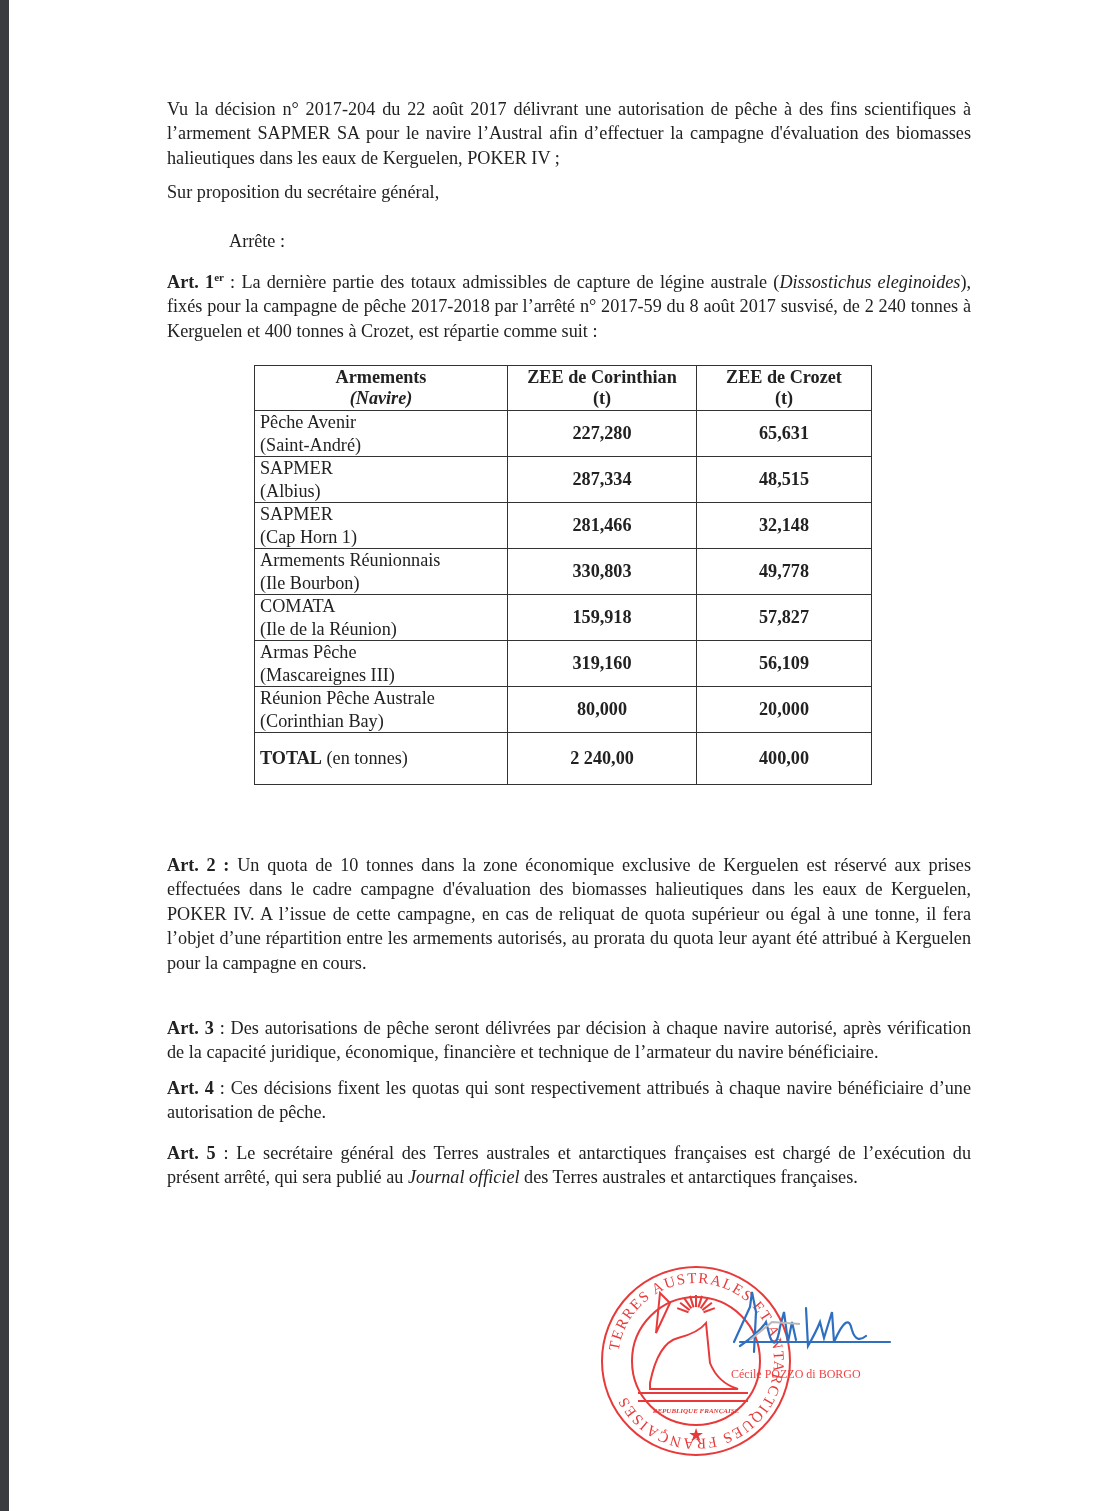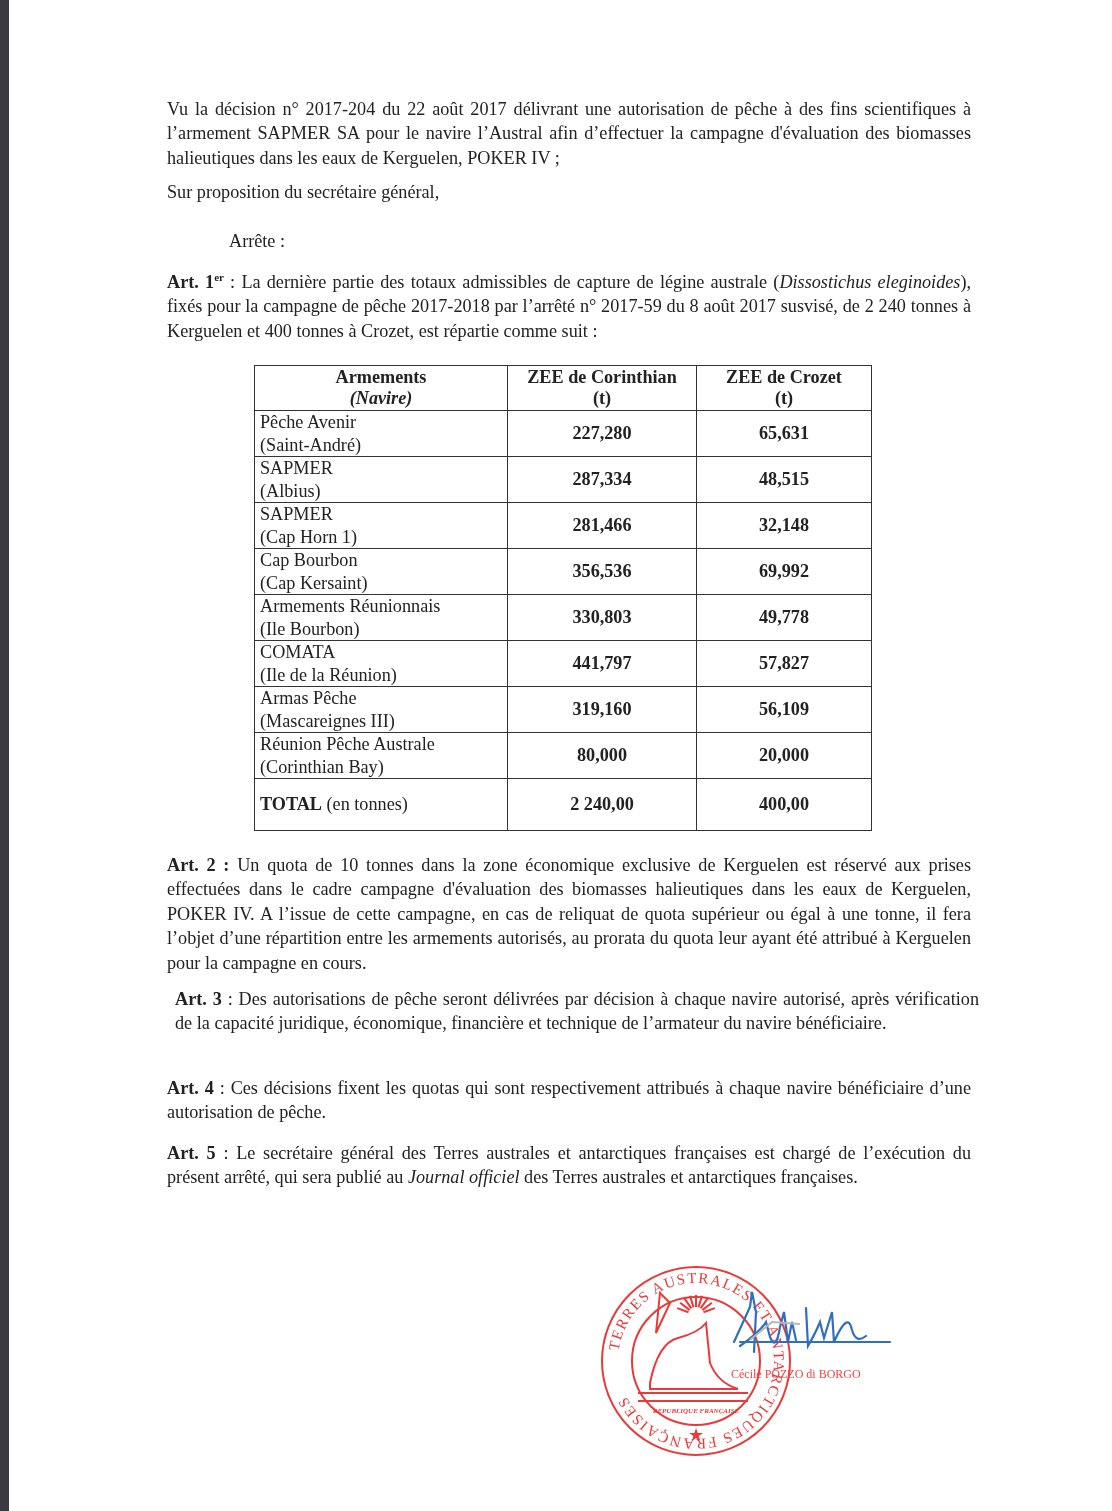--- a/index.html
+++ b/index.html
@@ -85,32 +85,27 @@
           <td class="name"><span>SAPMER</span><br>(<span class="ital">Albius</span>)</td>
           <td class="num">287,334</td>
           <td class="num">48,515</td>
         </tr>
         <tr>
           <td class="name"><span>SAPMER</span><br>(<span class="ital">Cap Horn 1</span>)</td>
           <td class="num">281,466</td>
           <td class="num">32,148</td>
         </tr>
         <tr>
-          <td class="name"><span>Cap Bourbon</span><br>(<span class="ital">Cap Kersaint</span>)</td>
-          <td class="num">356,536</td>
-          <td class="num">69,992</td>
-        </tr>
-        <tr>
           <td class="name"><span>Armements Réunionnais</span><br>(<span class="ital">Ile Bourbon</span>)</td>
           <td class="num">330,803</td>
           <td class="num">49,778</td>
         </tr>
         <tr>
           <td class="name"><span>COMATA</span><br>(<span class="ital">Ile de la Réunion</span>)</td>
-          <td class="num">441,797</td>
+          <td class="num">159,918</td>
           <td class="num">57,827</td>
         </tr>
         <tr>
           <td class="name"><span>Armas Pêche</span><br>(<span class="ital">Mascareignes III</span>)</td>
           <td class="num">319,160</td>
           <td class="num">56,109</td>
         </tr>
         <tr>
           <td class="name"><span>Réunion Pêche Australe</span><br>(<span class="ital">Corinthian Bay</span>)</td>
           <td class="num">80,000</td>
@@ -121,21 +116,21 @@
       <tr class="total">
         <td class="name" style="vertical-align:middle;"><b>TOTAL</b><span> (en tonnes)</span></td>
         <td class="num">2 240,00</td>
         <td class="num">400,00</td>
       </tr>
     </tfoot>
   </table>
 
   <p class="para" style="top:853px;"><b>Art. 2 :</b><span> Un quota de 10 tonnes dans la zone économique exclusive de Kerguelen est réservé aux prises effectuées dans le cadre campagne d'évaluation des biomasses halieutiques dans les eaux de Kerguelen, POKER IV. A l’issue de cette campagne, en cas de reliquat de quota supérieur ou égal à une tonne, il fera l’objet d’une répartition entre les armements autorisés, au prorata du quota leur ayant été attribué à Kerguelen pour la campagne en cours.</span></p>
 
-  <p class="para" style="top:987px;margin-left:8px;"><b>Art. 3</b><span> : Des autorisations de pêche seront délivrées par décision à chaque navire autorisé, après vérification de la capacité juridique, économique, financière et technique de l’armateur du navire bénéficiaire.</span></p>
+  <p class="para" style="top:1016px;"><b>Art. 3</b><span> : Des autorisations de pêche seront délivrées par décision à chaque navire autorisé, après vérification de la capacité juridique, économique, financière et technique de l’armateur du navire bénéficiaire.</span></p>
 
   <p class="para" style="top:1076px;"><b>Art. 4</b><span> : Ces décisions fixent les quotas qui sont respectivement attribués à chaque navire bénéficiaire d’une autorisation de pêche.</span></p>
 
   <p class="para" style="top:1141px;"><b>Art. 5</b><span> : Le secrétaire général des Terres australes et antarctiques françaises est chargé de l’exécution du présent arrêté, qui sera publié au </span><i>Journal officiel</i><span> des Terres australes et antarctiques françaises.</span></p>
 
   <svg class="seal" viewBox="0 0 196 196">
     <defs>
       <path id="sealArc" d="M 98 98 m -78 0 a 78 78 0 1 1 156 0 a 78 78 0 1 1 -156 0"></path>
     </defs>
     <g id="seal-g" fill="none" stroke-width="2" stroke="#e83a3a">

